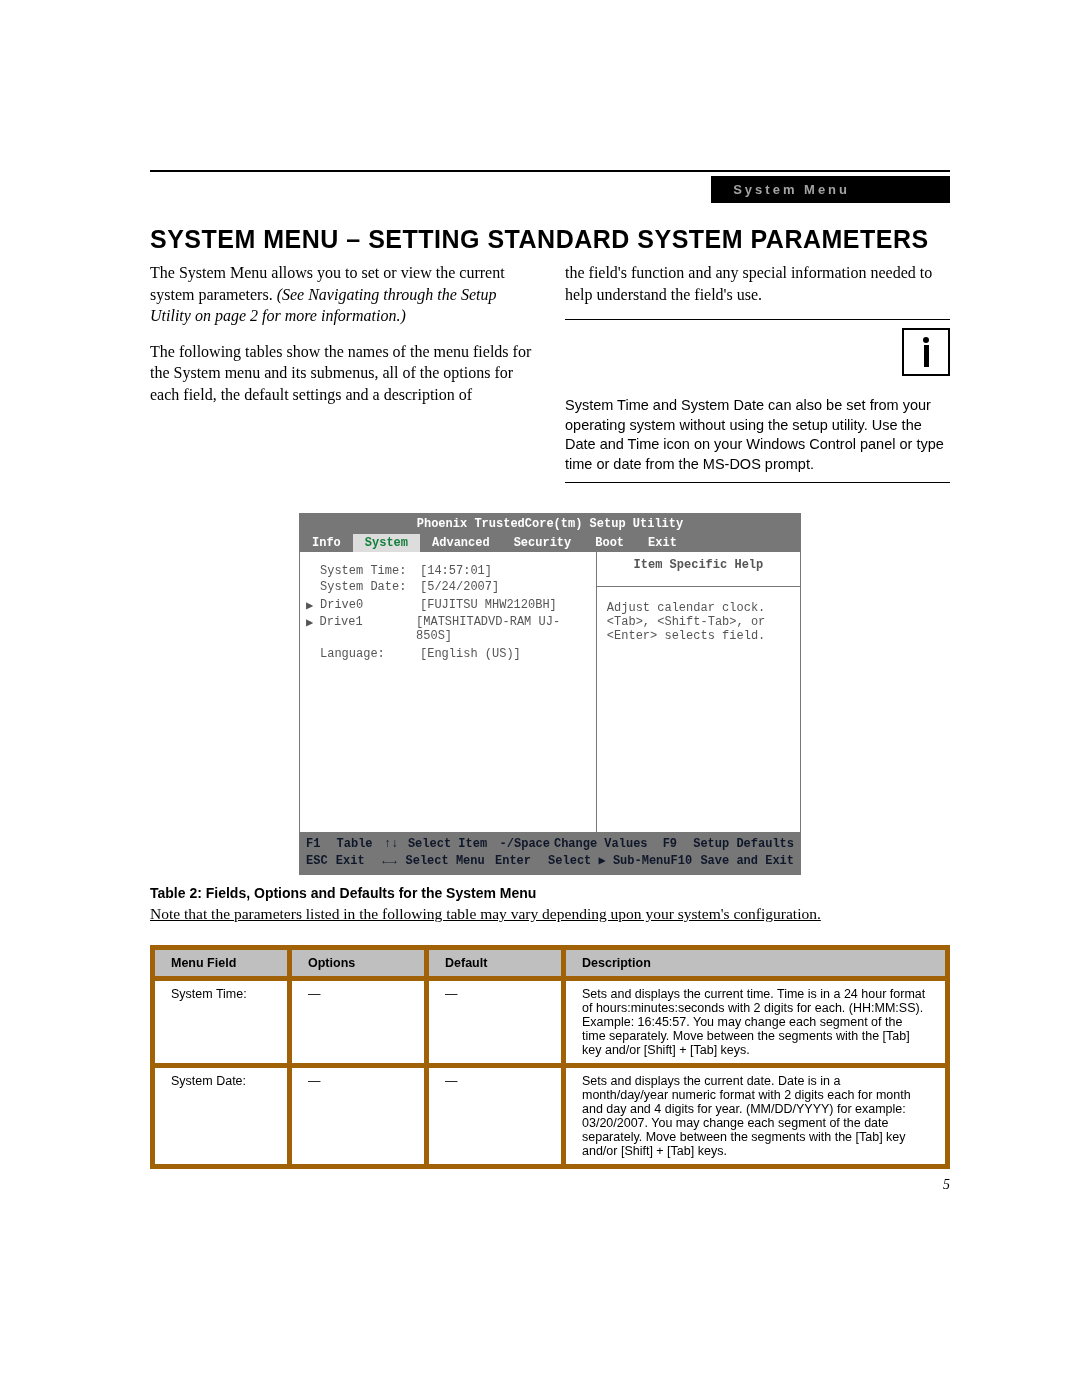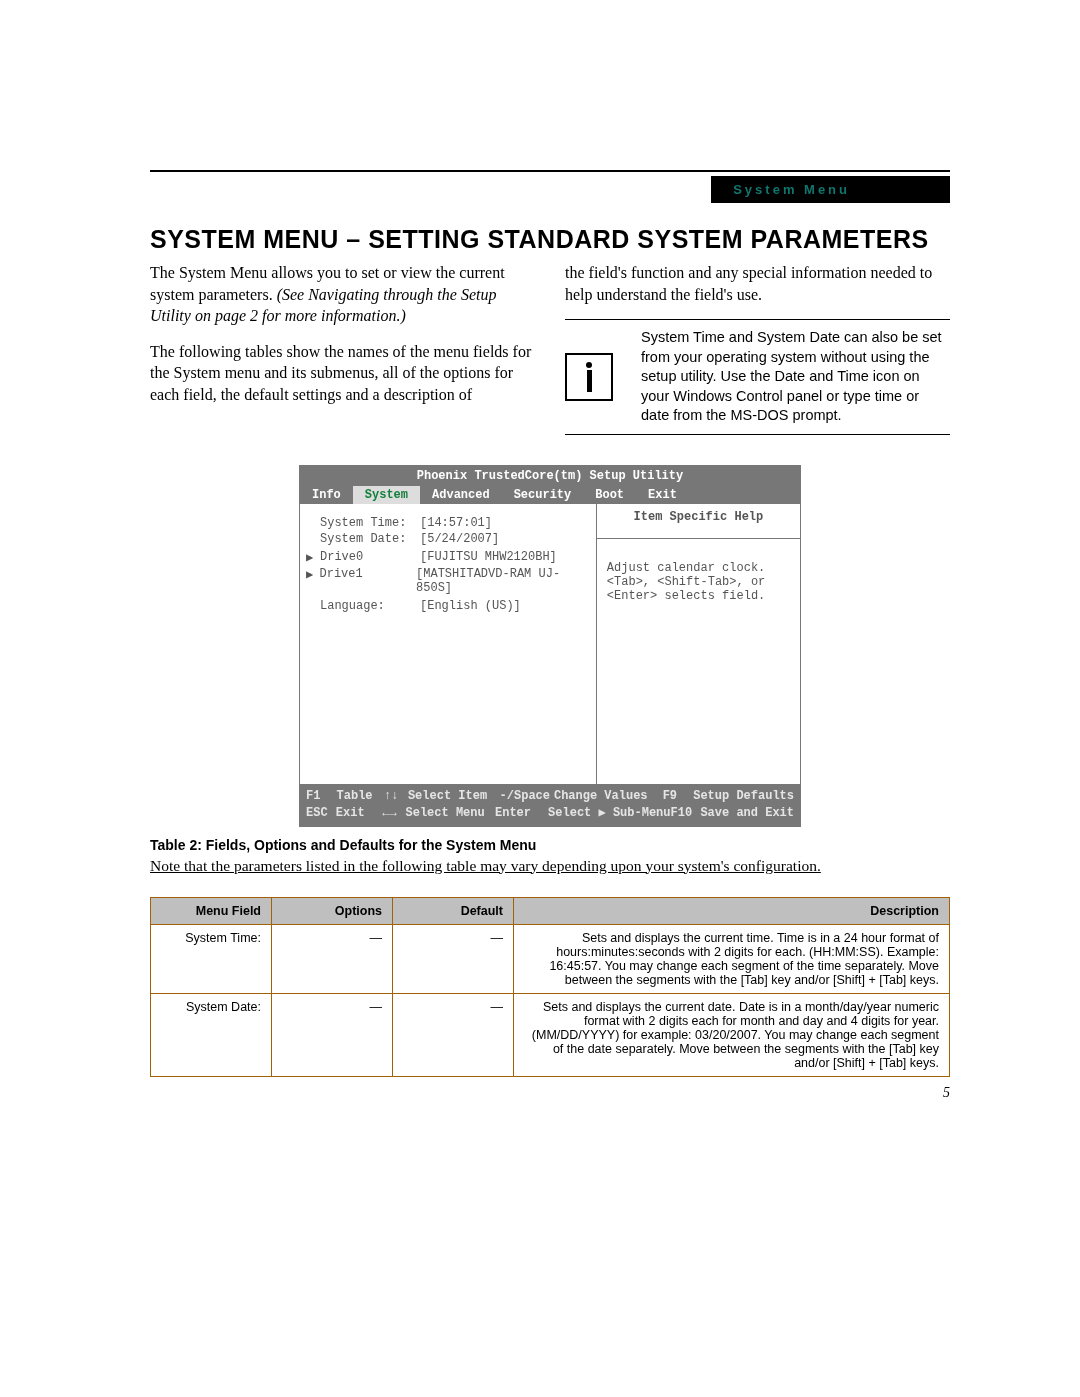--- a/index.html
+++ b/index.html
@@ -19,21 +19,21 @@
   .top-rule {
     border-top: 2px solid #000;
     margin-bottom: 4px;
   }
   .tab-row {
     display: flex;
     justify-content: flex-end;
   }
   .tab-black {
     background: #000;
-    color: #0f766e;
+    color: #a3a3a3;
     font-family: Verdana, Arial, sans-serif;
     font-size: 13px;
     font-weight: bold;
     letter-spacing: 3px;
     padding: 6px 100px 6px 22px;
     white-space: nowrap;
   }
   h1.title {
     font-family: Verdana, Arial, sans-serif;
     font-weight: 800;
@@ -56,23 +56,24 @@
   .info-block {
     margin-top: 6px;
   }
   .info-block hr {
     border: none;
     border-top: 1.5px solid #000;
     margin: 0;
   }
   .info-row {
     display: flex;
-    align-items: center;
-    gap: 28px;
+    align-items: flex-end;
+    gap: 20px;
     padding: 8px 0;
+    flex-direction: column;
   }
   .info-icon {
     width: 44px;
     height: 44px;
     border: 2.5px solid #000;
     display: flex;
     flex-direction: column;
     align-items: center;
     justify-content: center;
     font-family: Georgia, serif;
@@ -134,29 +135,29 @@
     flex: 1;
     padding: 0 10px 10px 10px;
     display: flex;
     flex-direction: column;
   }
   .bios-help-title {
     text-align: center;
     font-weight: bold;
     padding: 6px 0 14px 0;
     border-bottom: 1px solid #777;
-    margin: 0 -10px 22px -10px;
+    margin: 0 -10px 14px -10px;
   }
   .bios-row { display: flex; margin: 2px 0; }
   .bios-row .tri { width: 14px; }
   .bios-row .lab { width: 100px; }
   .bios-row .val { }
   .bios-footer {
     background: #777;
-    color: #e5e5e5;
+    color: #0f172a;
     font-weight: bold;
     padding: 4px 6px;
     line-height: 1.4;
   }
   .bios-footer-row { display: flex; }
   .bios-footer-row span { white-space: pre; }
   .bf-key { width: 36px; }
   .bf-lab { width: 56px; }
   .bf-arrows { width: 28px; }
   .bf-act { width: 108px; }
@@ -183,24 +184,24 @@
     text-decoration: underline;
   }
 
   table.fields {
     width: 100%;
     border-collapse: collapse;
     font-family: Verdana, Arial, sans-serif;
     font-size: 12.5px;
   }
   table.fields th, table.fields td {
-    border: 1px solid #a16207;
-    padding: 6px 10px;
+    border: 5px solid #a16207;
+    padding: 6px 16px;
     vertical-align: top;
-    text-align: right;
+    text-align: left;
   }
   table.fields thead th {
     background: #bfbfbf;
     font-weight: bold;
   }
   .th-menu { width: 100px; }
   .th-opt { width: 100px; }
   .th-def { width: 100px; }
   .page-num-real {
     text-align: right;

